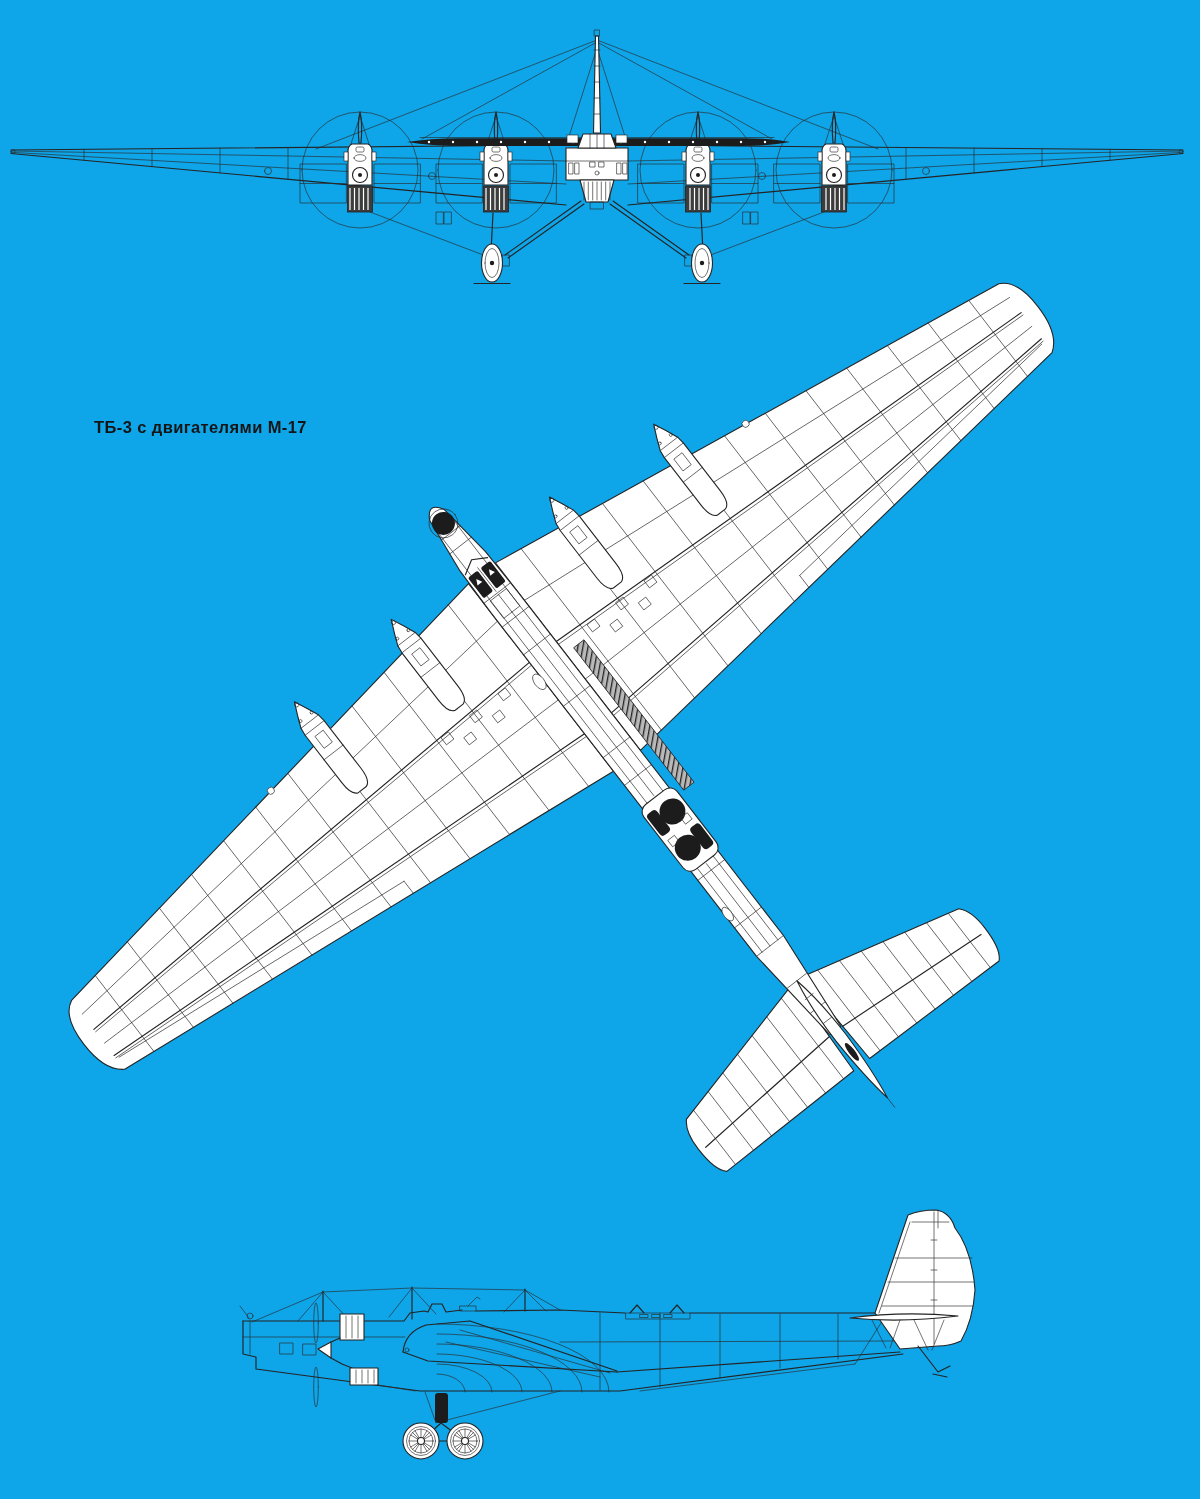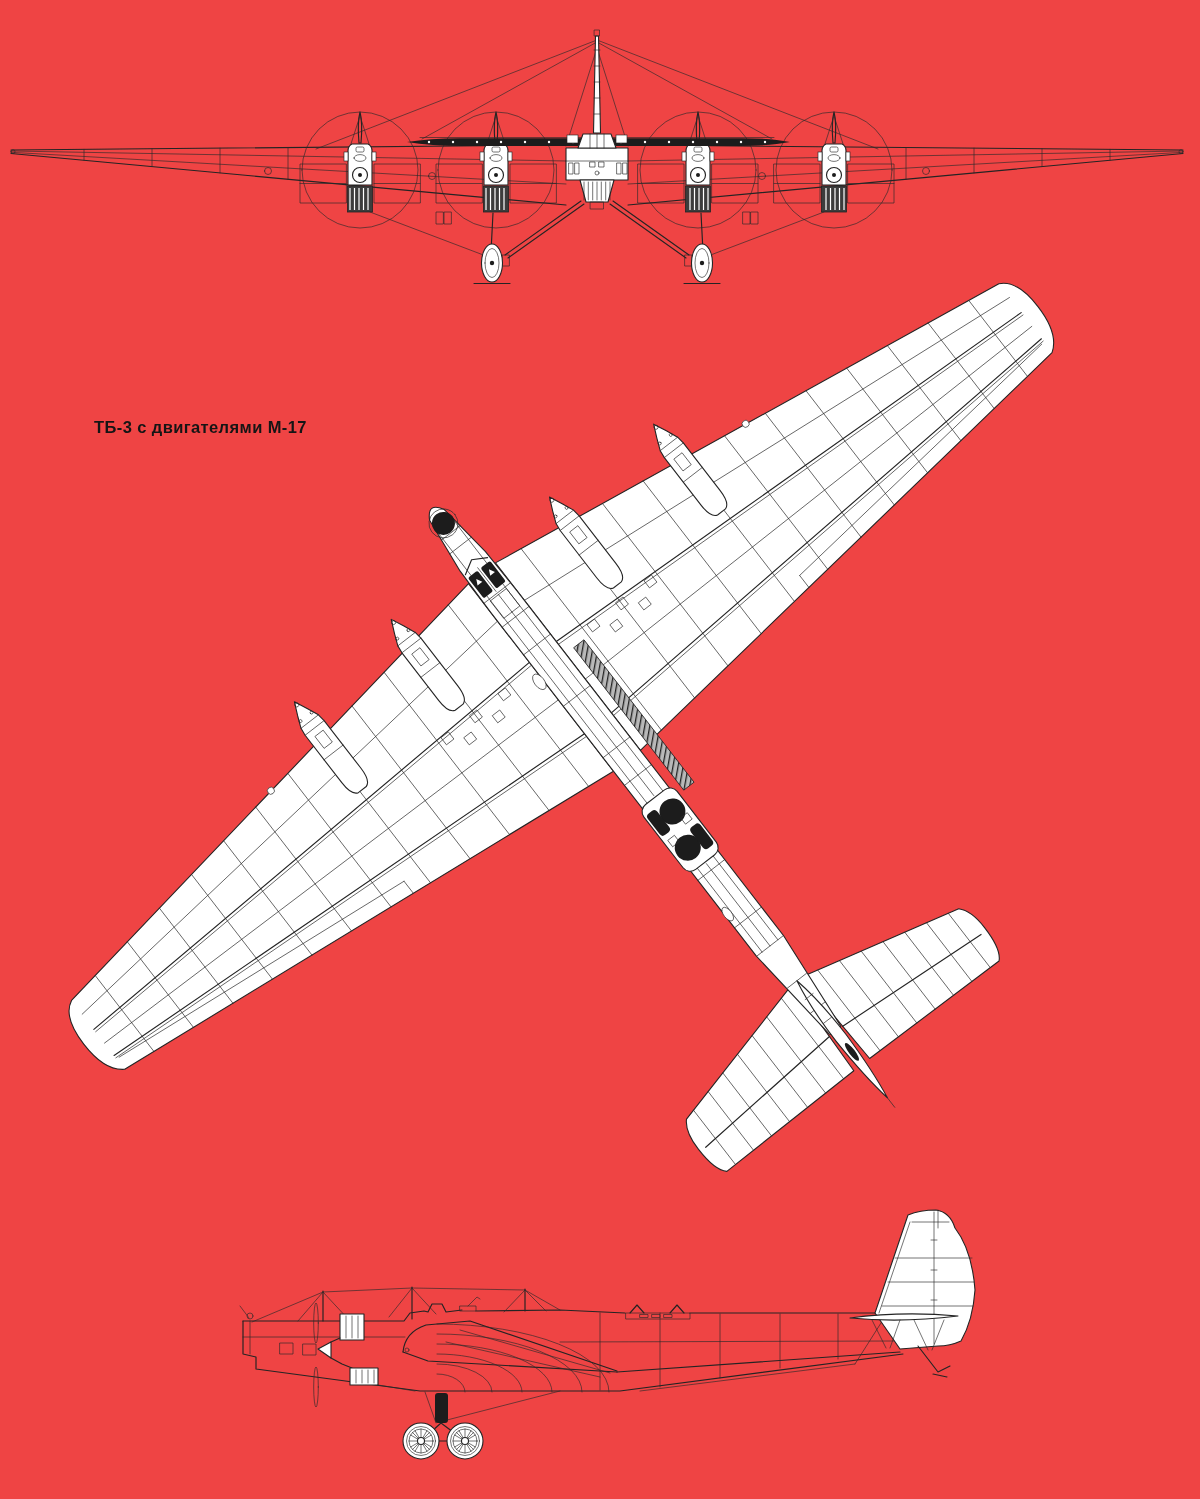--- a/index.html
+++ b/index.html
@@ -1,16 +1,16 @@
 <!DOCTYPE html>
 <html><head>
 <meta charset="utf-8">
 <style>
   html,body{margin:0;padding:0;background:#e8e8e8;}
-  .sheet{position:relative;width:1200px;height:1499px;background:#ef4444;overflow:hidden;
+  .sheet{position:relative;width:1200px;height:1499px;background:#0ea5e9;overflow:hidden;
          font-family:"Liberation Sans", sans-serif;}
   .caption{position:absolute;left:94px;top:418px;font-size:16.5px;font-weight:bold;
            color:#151515;letter-spacing:.4px;white-space:nowrap;}
   svg{position:absolute;left:0;top:0;}
   .s  {stroke:#242424;stroke-width:1.15;fill:none;stroke-linecap:round;stroke-linejoin:round;}
   .t  {stroke:#2a2a2a;stroke-width:.65;fill:none;stroke-linecap:round;stroke-linejoin:round;}
   .sf {stroke:#242424;stroke-width:1.1;fill:#ffffff;stroke-linejoin:round;}
   .tf {stroke:#2a2a2a;stroke-width:.65;fill:#ffffff;}
   .d  {fill:#1c1c1c;stroke:none;}
   .dd {fill:#3c3c3c;stroke:#242424;stroke-width:.8;}

